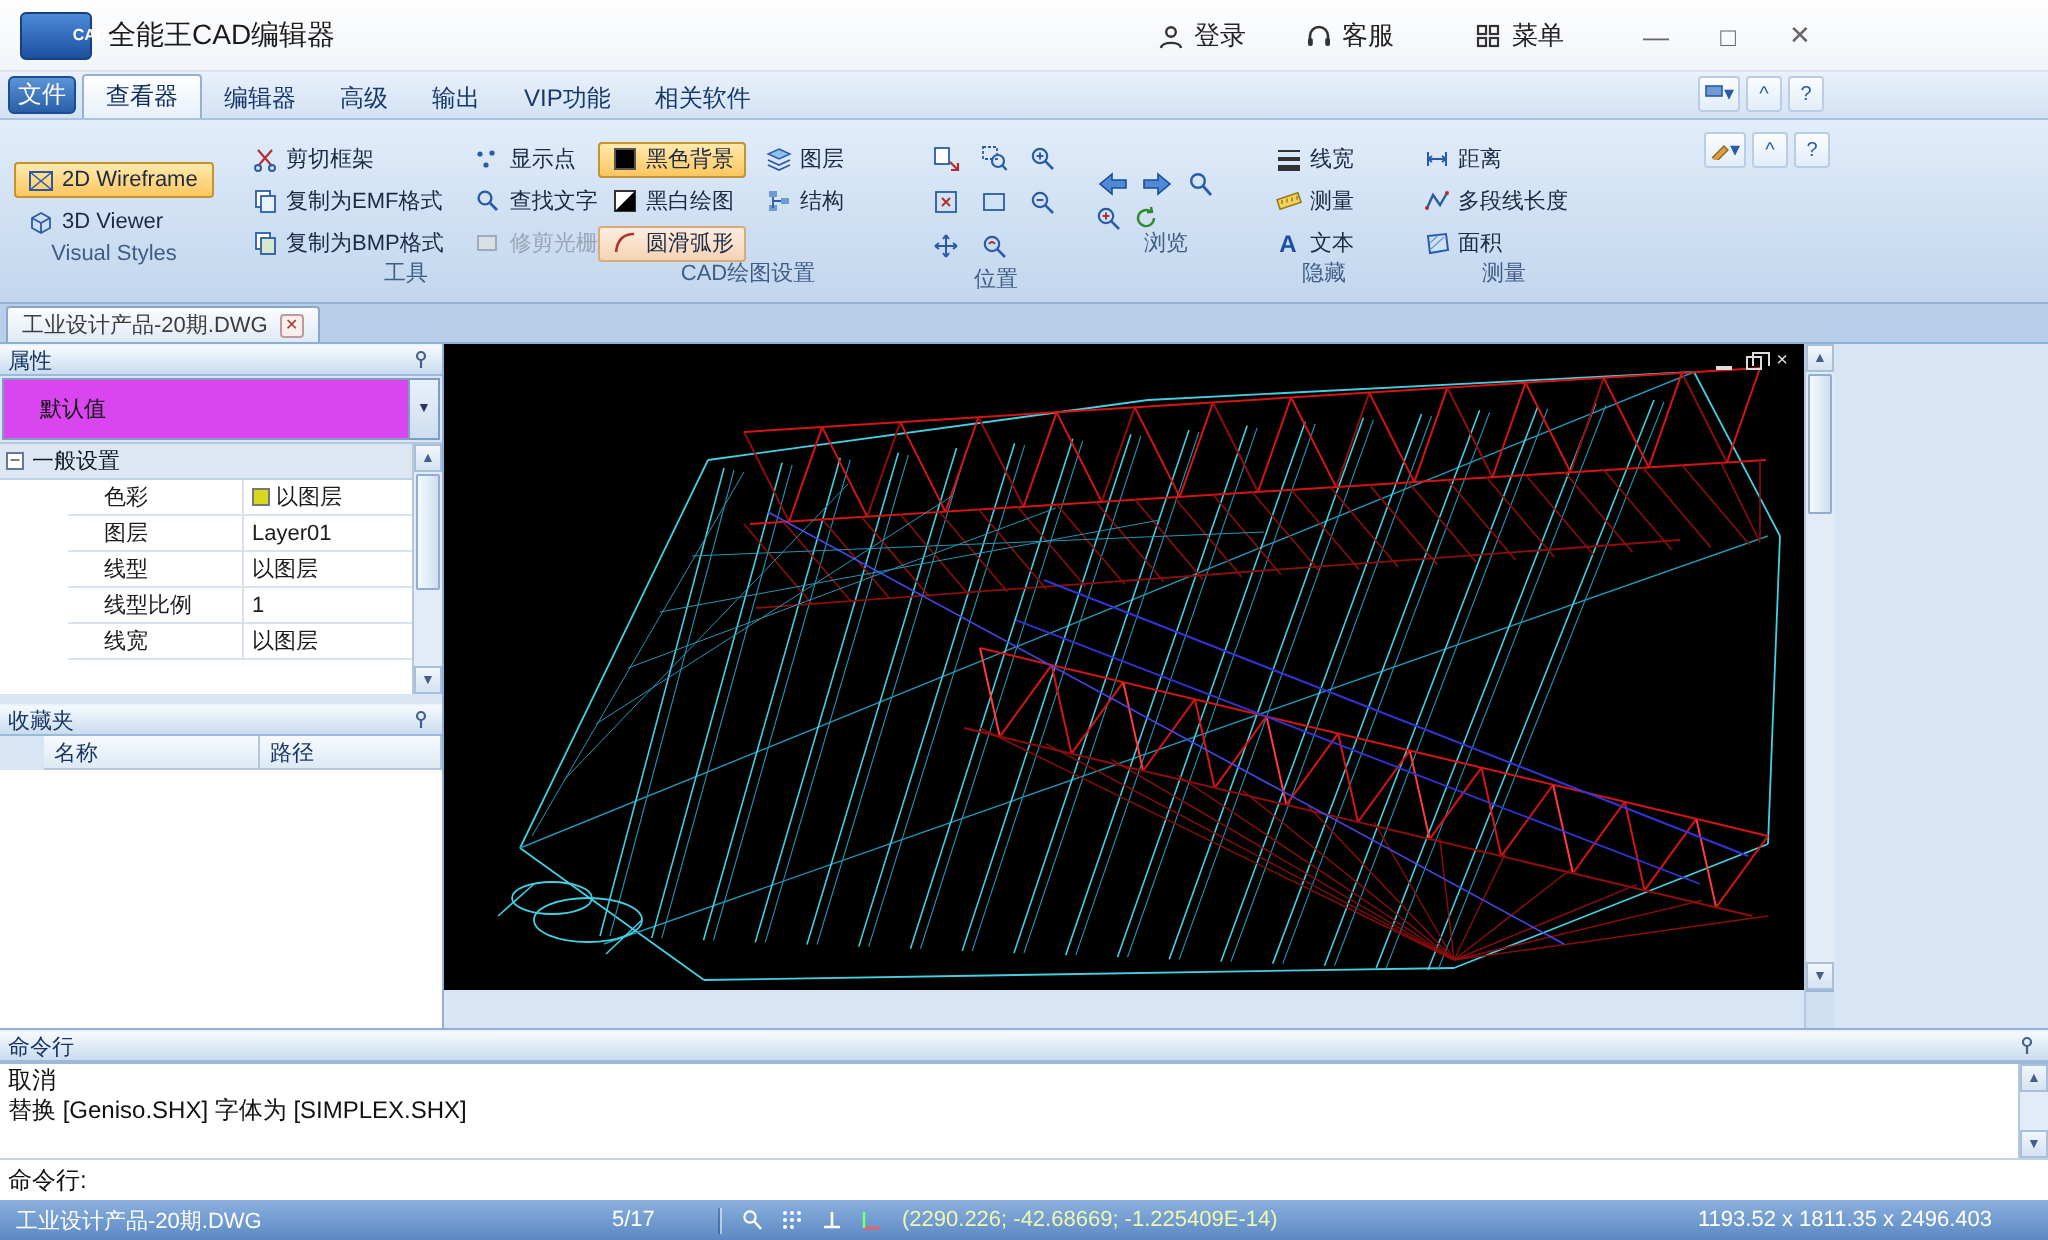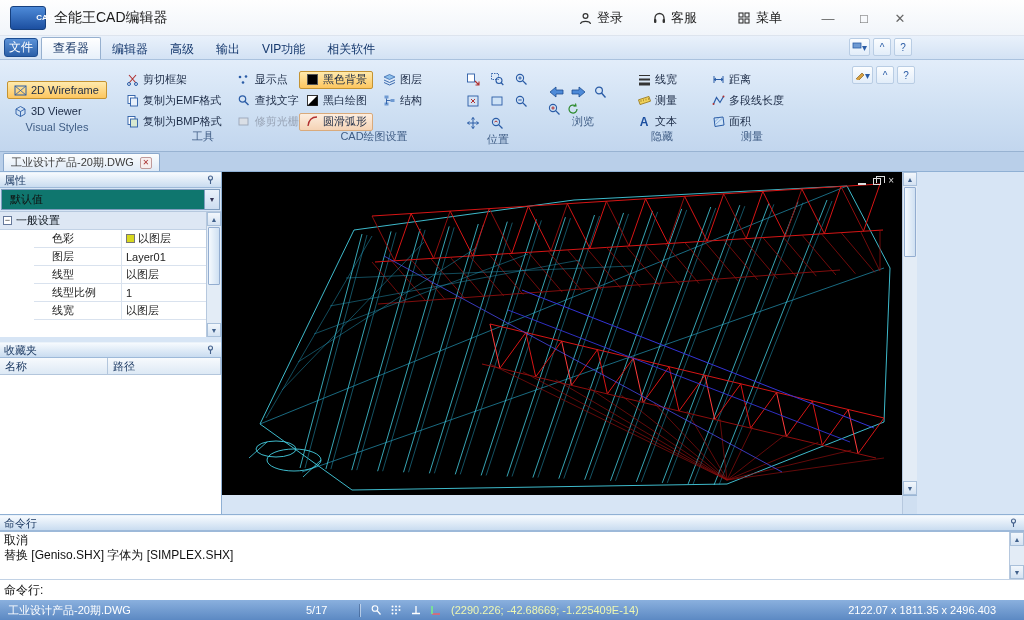--- a/index.html
+++ b/index.html
@@ -41,36 +41,36 @@
   
   .doctabs{height:20px;background:#b9cfe9;border-bottom:1px solid #8fb0d4;display:flex;align-items:flex-end;padding-left:3px;}
   .dtab{height:18px;display:flex;align-items:center;gap:6px;padding:0 7px;background:linear-gradient(#fbfdfe,#dfeaf6);border:1px solid #8aa8cc;border-bottom:none;border-radius:2px 2px 0 0;font-size:11px;color:#3c3c3c;}
   .dtab .x{width:12px;height:12px;border:1px solid #c09a9a;color:#a33;font-size:8px;line-height:8px;display:flex;align-items:center;justify-content:center;background:#f7eeee;border-radius:2px;}
 
   
   .main{position:relative;height:342px;background:#d7e5f5;}
   .lpanel{position:absolute;left:0;top:0;width:222px;height:342px;border-right:1px solid #8fb0d4;background:#d7e5f5;display:flex;flex-direction:column;}
   .phead{height:16px;background:linear-gradient(#f6fafe,#c9dcf0);border-bottom:1px solid #9db9d9;border-top:1px solid #eaf2fa;display:flex;align-items:center;padding:0 4px;font-size:11px;color:#17355f;}
   .phead .sp{flex:1;}
-  .preset{height:21px;margin:1px 1px 0 1px;display:flex;border:1px solid #7f9dbf;background:#0f766e;align-items:center;font-size:11px;padding-left:8px;color:#111;}
+  .preset{height:31px;margin:1px 1px 0 1px;display:flex;border:1px solid #7f9dbf;background:#d946ef;align-items:center;font-size:11px;padding-left:18px;color:#111;}
   .dbtn{margin-left:auto;width:15px;height:100%;background:linear-gradient(#e9f1fb,#cdddf0);border-left:1px solid #7f9dbf;display:flex;align-items:center;justify-content:center;font-size:7px;color:#335;}
   .pgrid{position:relative;height:126px;background:#fff;border-top:1px solid #b6c8de;margin-top:1px;}
   .pgrid .rows{margin-right:15px;}
   .grow{height:18px;background:#dde7f4;border-bottom:1px solid #c2d2e5;display:flex;align-items:center;font-size:11px;gap:4px;padding-left:3px;color:#101820;}
   .expbox{width:9px;height:9px;border:1px solid #65789a;background:#fff;font-size:9px;line-height:7px;text-align:center;color:#333;flex:0 0 9px;}
   .prow{height:18px;display:flex;border-bottom:1px solid #d9e2ee;font-size:11px;align-items:stretch;color:#1c1c1c;margin-left:34px;}
   .prow .n{width:88px;padding-left:18px;border-right:1px solid #d9e2ee;display:flex;align-items:center;}
   .prow .v{flex:1;padding-left:4px;display:flex;align-items:center;gap:3px;}
   .swatch{width:9px;height:9px;background:#d8d81e;border:1px solid #777;flex:0 0 9px;}
   .vsb{position:absolute;right:0;top:0;bottom:0;width:15px;background:#e3ecf6;border-left:1px solid #b6c8de;display:flex;flex-direction:column;}
   .sbtn{height:14px;flex:0 0 14px;display:flex;align-items:center;justify-content:center;font-size:7px;color:#41618c;background:linear-gradient(#f2f7fc,#d4e2f2);border:1px solid #a9c0da;}
   .sthumb{margin:1px;background:linear-gradient(90deg,#f4f9fe,#cfe0f2);border:1px solid #93add0;border-radius:1px;}
   .strack{flex:1;}
   .gap5{height:5px;flex:0 0 5px;}
-  .favcols{display:flex;height:17px;flex:0 0 17px;background:#fff;}
+  .favcols{display:flex;height:17px;flex:0 0 17px;background:#fff;margin-left:22px;}
   .fcol{background:linear-gradient(#f7fafd,#dde9f5);border-right:1px solid #b3c6dc;border-bottom:1px solid #b3c6dc;font-size:11px;display:flex;align-items:center;padding-left:5px;color:#17355f;}
   .favempty{flex:1;background:#fff;}
 
   .vp{position:absolute;left:222px;top:0;width:680px;height:342px;}
   .canvas{position:relative;width:680px;height:323px;background:#000;overflow:hidden;}
   .mdictl{position:absolute;top:4px;right:8px;display:flex;gap:7px;align-items:center;height:10px;}
   .mdimin{width:8px;height:2px;background:#ddd;margin-top:5px;}
   .mdibox{width:8px;height:7px;border:1px solid #ddd;position:relative;}
   .mdibox:before{content:"";position:absolute;left:2px;top:-3px;width:7px;height:6px;border:1px solid #ddd;border-bottom:none;}
   .mdix{color:#ddd;font-size:10px;line-height:10px;}
@@ -800,16 +800,16 @@
           </svg>
       </span>
       <span class="mi">
         <svg width="12" height="12" viewBox="0 0 12 12">
             <path d="M2 10 L10 10" stroke="#ff5a5a" stroke-width="1.3"></path>
             <path d="M2 10 L2 2" stroke="#7aff7a" stroke-width="1.3"></path>
           </svg>
       </span>
     </span>
     <span class="stcoords">(2290.226; -42.68669; -1.225409E-14)</span>
-    <span class="stdims">2122.07 x 1811.35 x 2496.403</span>
+    <span class="stdims">1193.52 x 1811.35 x 2496.403</span>
   </div>
 
 </div>
 
 </body></html>

